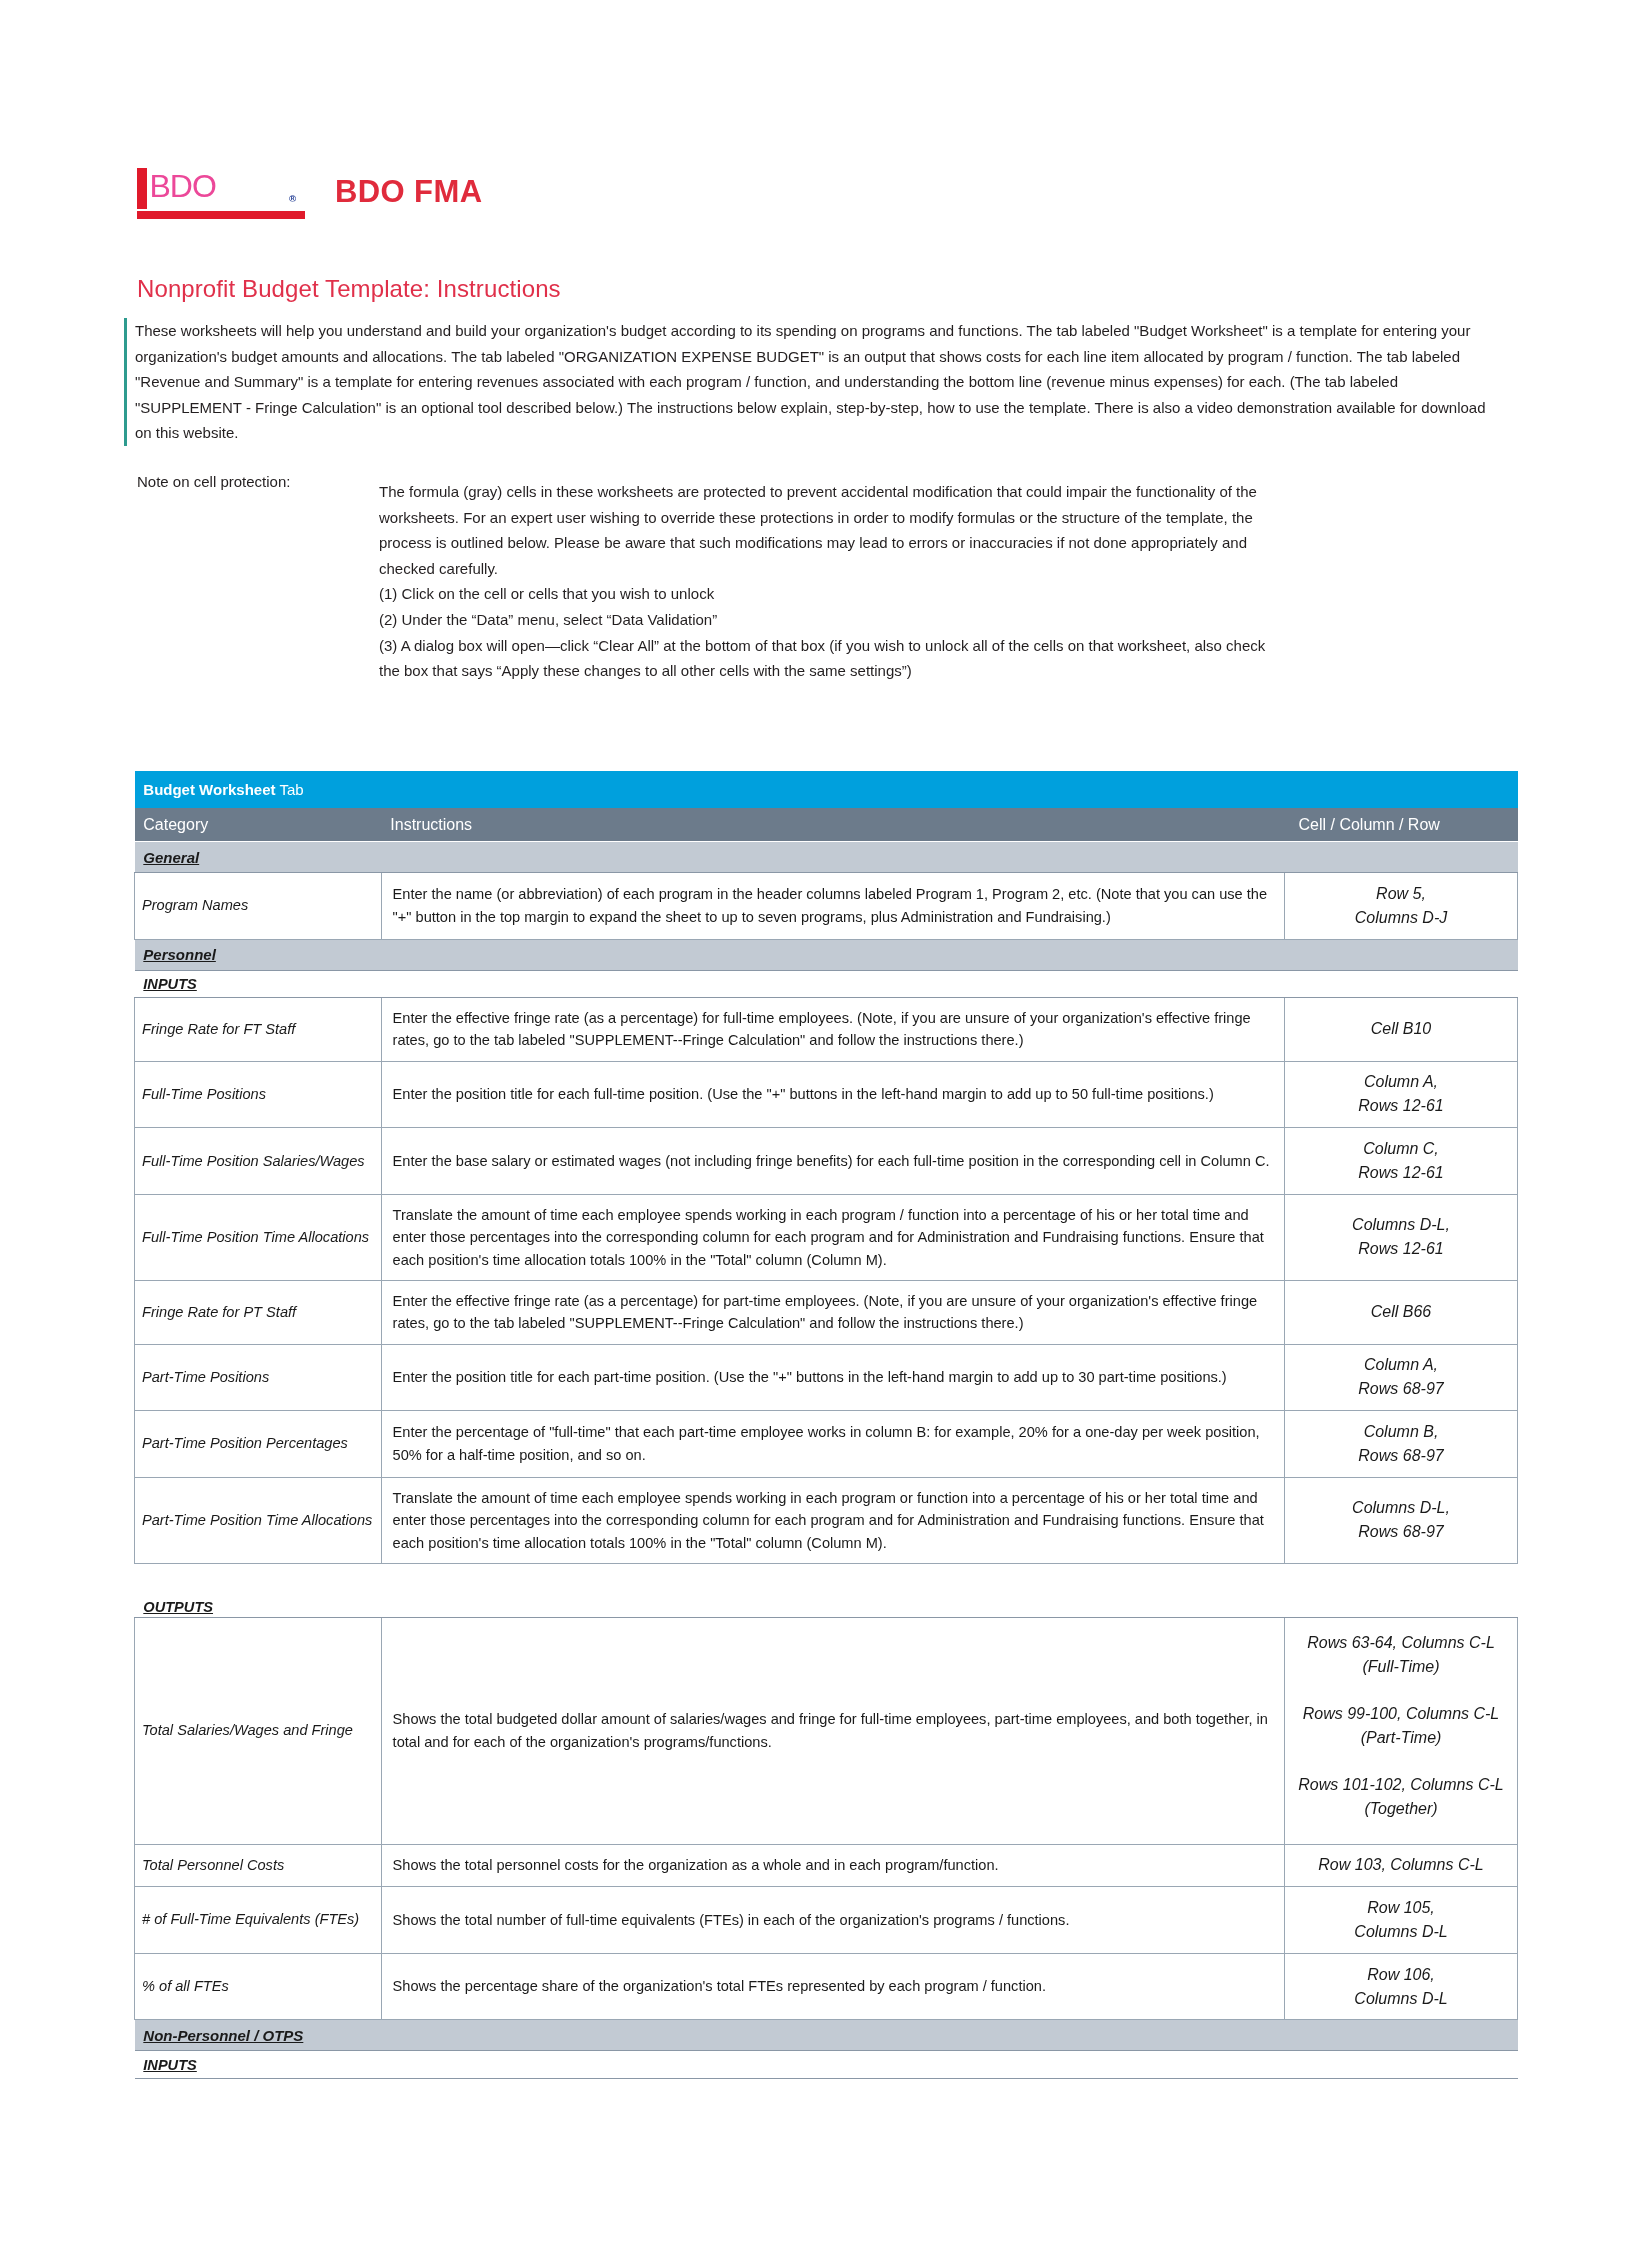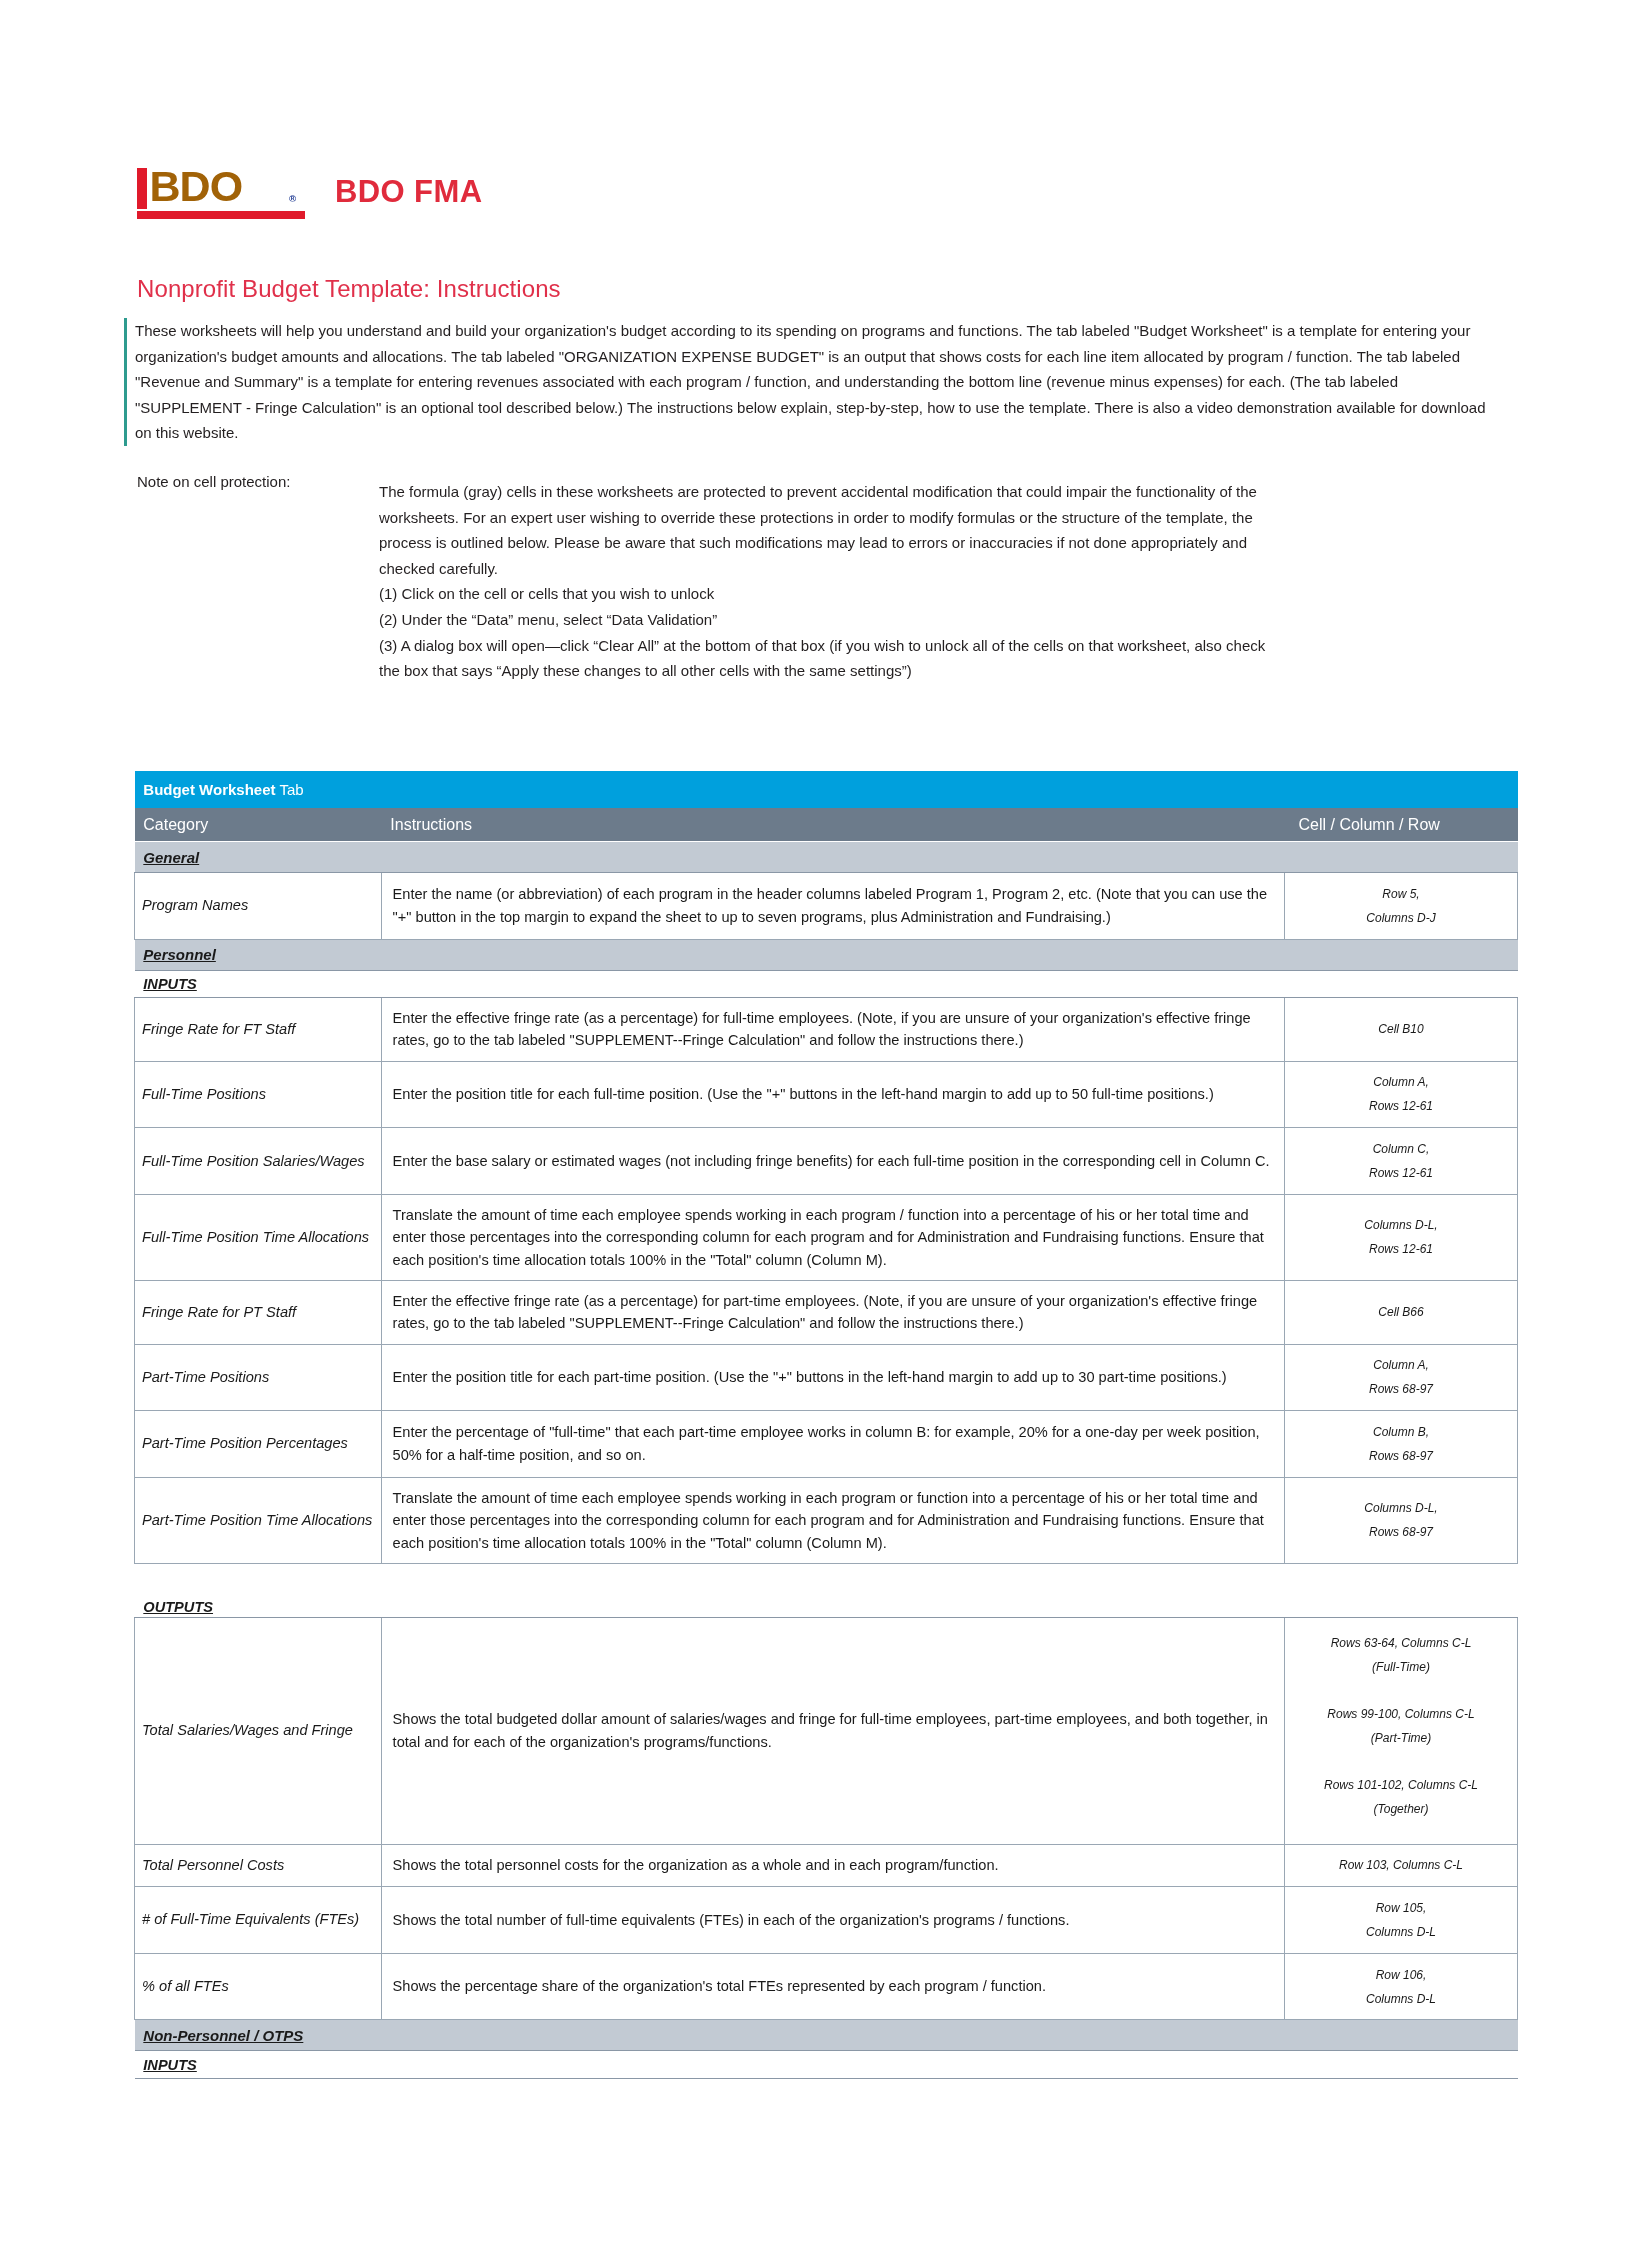--- a/index.html
+++ b/index.html
@@ -50,24 +50,24 @@
     bottom: 1.8px;
     width: 168px;
     height: 8px;
     background: #e01a2b;
   }
   .bdo-logo .bdo-word {
     position: absolute;
     left: 12.4px;
     top: -2.6px;
     font-family: "Liberation Sans", sans-serif;
-    font-weight: bold;
-    font-size: 43px;
+    font-weight: normal;
+    font-size: 32px;
     letter-spacing: -0.9px;
-    color: #a16207;
+    color: #ec4899;
     line-height: 46px;
   }
   .bdo-logo .reg-mark {
     position: absolute;
     left: 152px;
     top: 26.5px;
     font-size: 9.7px;
     color: #1f3a93;
     font-weight: bold;
   }
@@ -244,21 +244,21 @@
   .data-row td.cell-ins {
     font-size: 14.6px;
     line-height: 22.5px;
     color: #1a1a1a;
     padding-left: 10.6px;
     padding-right: 8.8px;
     vertical-align: middle;
   }
   .data-row td.cell-ref {
     font-style: italic;
-    font-size: 12px;
+    font-size: 16px;
     line-height: 24px;
     color: #1a1a1a;
     text-align: center;
     vertical-align: middle;
   }
   .data-row td.cell-ref .ref-line { display: block; }
   .data-row td.cell-ref .ref-group { display: block; margin: 23px 0; }
   .data-row td.cell-ref .ref-group:first-child { margin-top: 3.5px; }
   .data-row td.cell-ref .ref-group:last-child { margin-bottom: 14px; }
 

